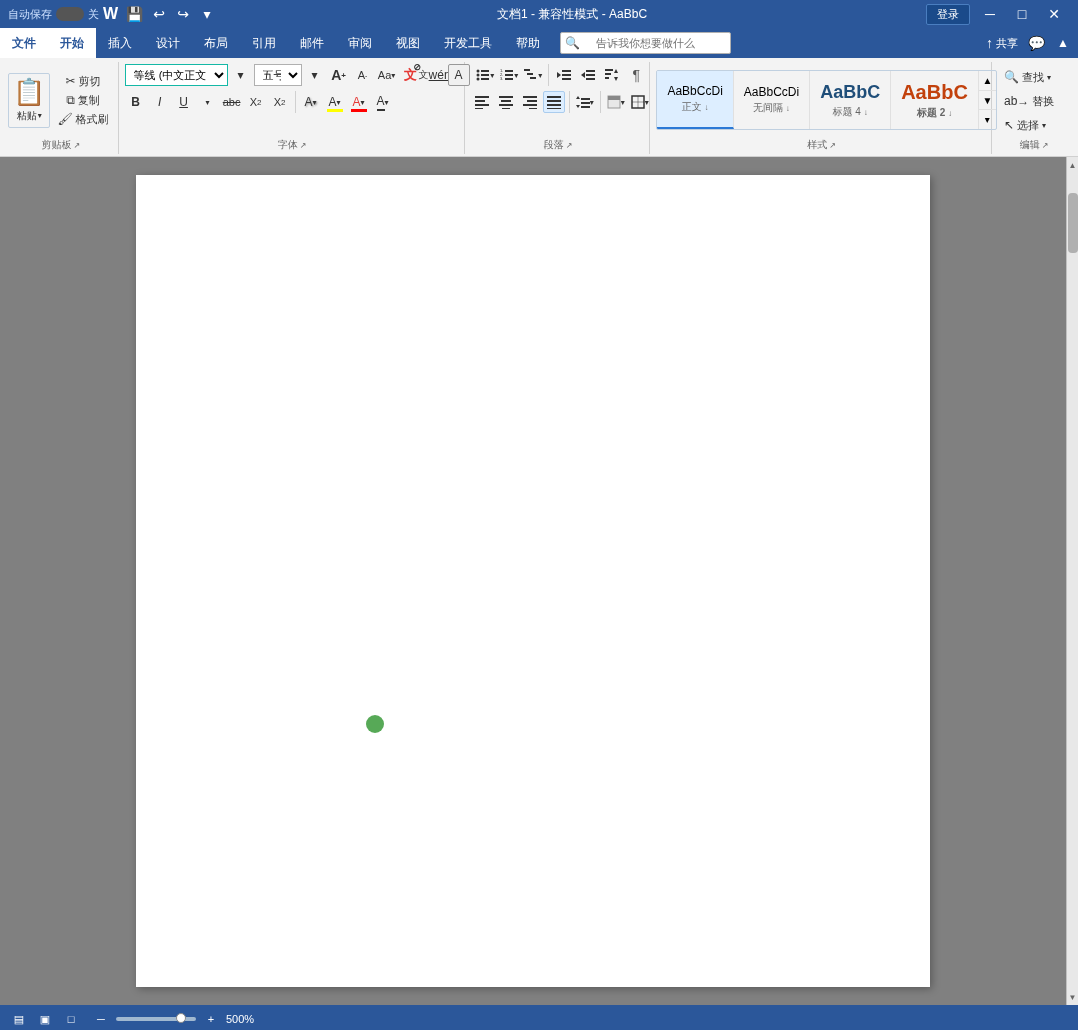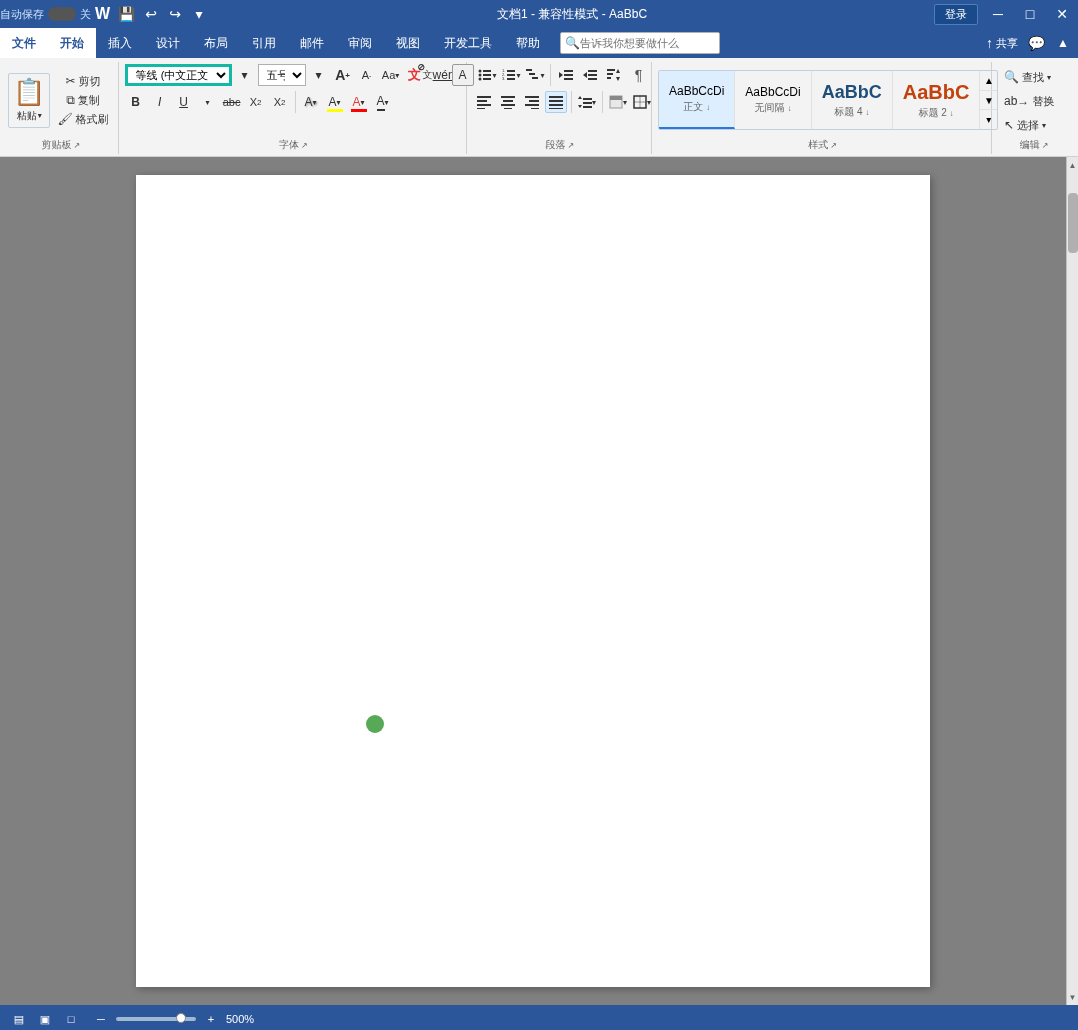--- a/index.html
+++ b/index.html
@@ -5,21 +5,21 @@
     * { box-sizing: border-box; margin: 0; padding: 0; }
     body { font-family: 'Microsoft YaHei', SimSun, Arial, sans-serif; font-size: 12px; background: #f0f0f0; overflow: hidden; width: 1078px; height: 1030px; }
 
     
     #title-bar {
       background: #2b579a;
       height: 28px;
       display: flex;
       align-items: center;
       justify-content: space-between;
-      padding: 0 0;
+      padding: 0 8px;
       color: white;
     }
     #title-bar .left-group { display: flex; align-items: center; gap: 4px; }
     #title-bar .title-center { display: flex; align-items: center; justify-content: center; flex: 1; font-size: 12px; color: white; }
     #title-bar .right-group { display: flex; align-items: center; gap: 4px; }
     .auto-save { font-size: 11px; color: #cce0ff; display: flex; align-items: center; gap: 4px; }
     .auto-save-toggle { background: #555; border-radius: 8px; width: 28px; height: 14px; display: inline-block; position: relative; }
     .login-btn { background: #1a4a8a; border: 1px solid #4a7ec0; color: white; font-size: 11px; padding: 2px 10px; border-radius: 2px; cursor: pointer; }
     .window-controls { display: flex; gap: 0px; }
     .win-btn { width: 32px; height: 20px; display: flex; align-items: center; justify-content: center; cursor: pointer; color: white; font-size: 14px; }
@@ -97,21 +97,21 @@
       border-radius: 2px;
       font-size: 11px;
       color: #333;
       border: 1px solid transparent;
     }
 
     
     .font-section { min-width: 220px; }
     .font-row { display: flex; align-items: center; gap: 2px; margin-bottom: 2px; }
     .font-select {
-      border: 3px solid #14b8a6;
+      border: 1px solid #14b8a6;
       background: white;
       font-size: 11px;
       height: 22px;
       padding: 0 4px;
       cursor: pointer;
       min-width: 100px;
     }
     .font-size-select {
       border: 1px solid #b0b0b0;
       background: white;
@@ -315,21 +315,21 @@
   <div class="menu-item">
     <span>开发工具</span>
   </div>
   <div class="menu-item">
     <span>帮助</span>
   </div>
 
   <div style="display:flex; align-items:center; margin-left:8px; flex:1;">
     <div class="search-box">
       <span class="search-icon">🔍</span>
-      <input type="text" style="color: rgb(102, 102, 102);" placeholder="告诉我你想要做什么">
+      <input type="text" style="color: rgb(102, 102, 102); margin-left: 16px;" placeholder="告诉我你想要做什么">
     </div>
   </div>
 
   <div class="notify-share">
     <span class="share-btn">
       <span style="font-size:14px;">↑</span>
       <span>共享</span>
     </span>
     <span class="notify-btn">💬</span>
   </div>
@@ -579,21 +579,21 @@
         <div style="display:flex; flex-direction:column; align-items:center; justify-content:center; padding:4px 10px; border-right:1px solid #e0e0e0; cursor:pointer; min-width:66px; height:100%;">
           <div style="font-size:18px; color:#1f4e79; font-weight:bold;">AaBbC</div>
           <div style="font-size:10px; color:#666; margin-top:2px;">
             <span>标题 4</span>
             <span style="font-size:8px;">↓</span>
           </div>
         </div>
 
         <div style="display:flex; flex-direction:column; align-items:center; justify-content:center; padding:4px 10px; cursor:pointer; min-width:66px; height:100%;">
           <div style="font-size:20px; color:#c2410c; font-weight:bold;">AaBbC</div>
-          <div style="font-size:10px; color:#666; margin-top:2px;">
+          <div style="font-size:10px; color:#666; margin-top:2px;font-weight:bold;">
             <span>标题 2</span>
             <span style="font-size:8px;">↓</span>
           </div>
         </div>
 
         <div style="display:flex; flex-direction:column; width:18px; height:100%; border-left:1px solid #e0e0e0;">
           <div style="flex:1; display:flex; align-items:center; justify-content:center; cursor:pointer; border-bottom:1px solid #e0e0e0; font-size:10px;">▲</div>
           <div style="flex:1; display:flex; align-items:center; justify-content:center; cursor:pointer; border-bottom:1px solid #e0e0e0; font-size:10px;">▼</div>
           <div style="flex:1; display:flex; align-items:center; justify-content:center; cursor:pointer; font-size:10px;">▾</div>
         </div>

